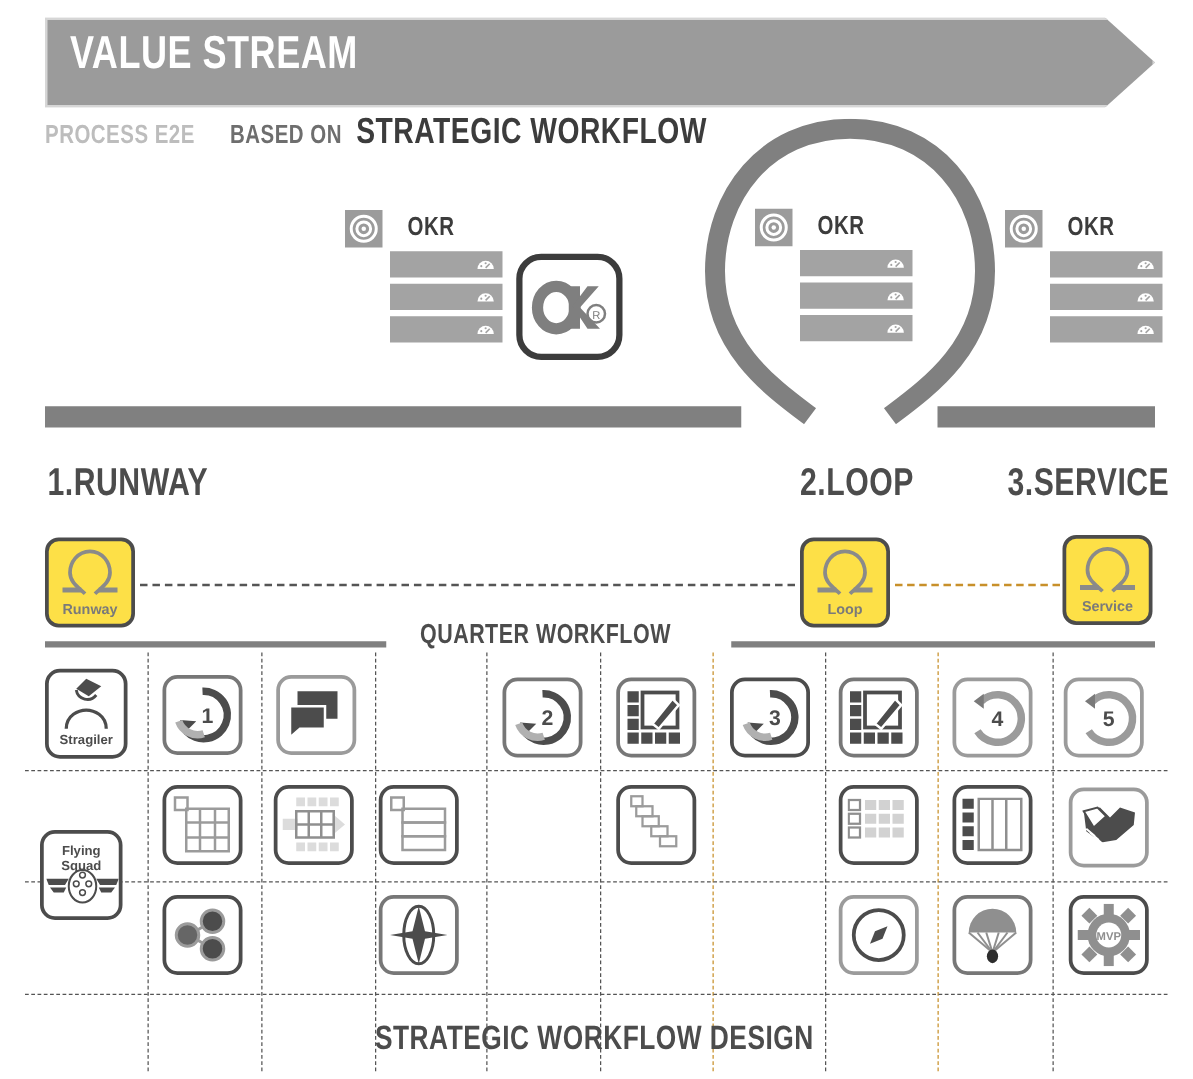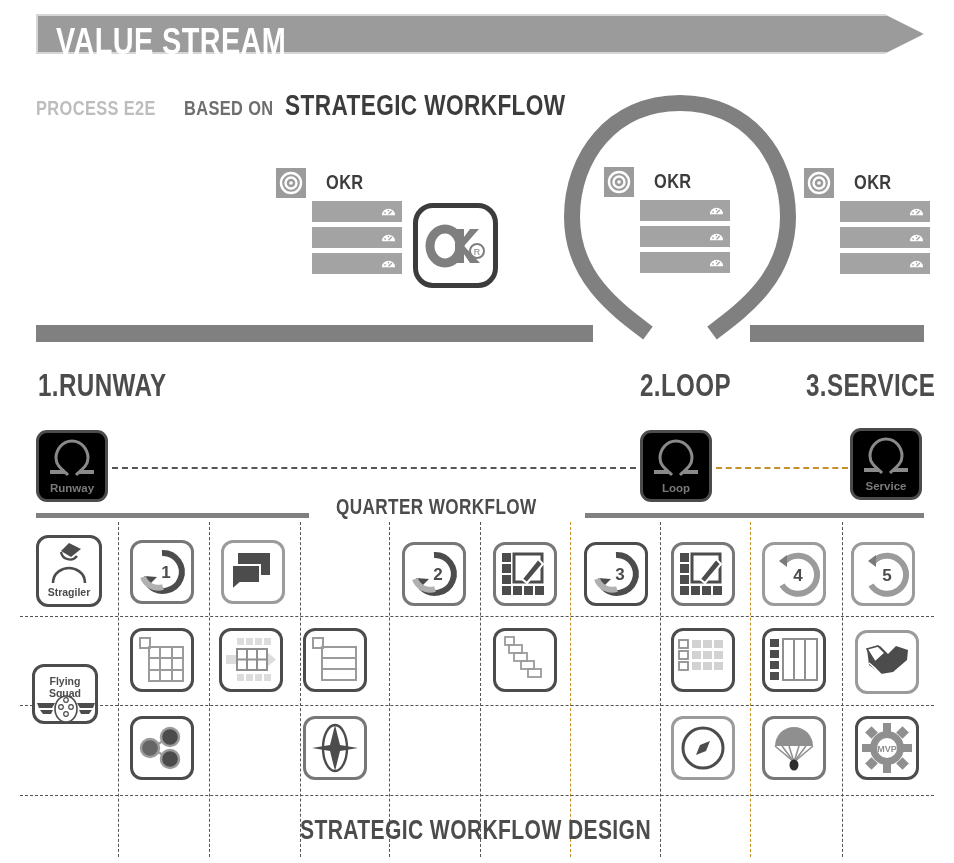--- a/index.html
+++ b/index.html
@@ -23,21 +23,21 @@
     transform: scaleX(0.78);
     transform-origin: left center;
     white-space: nowrap;
     letter-spacing: 0.5px;
   }
 
   
   #banner {
     position: absolute;
     left: 36px; top: 14px;
-    width: 888px; height: 40px;
+    width: 888px; height: 72px;
   }
   #banner-shape {
     position: absolute; inset: 0;
     background: #9b9b9b;
     border: 2px solid #d6d6d6;
     clip-path: polygon(0 0, calc(100% - 40px) 0, 100% 50%, calc(100% - 40px) 100%, 0 100%);
   }
   #banner-title {
     position: absolute;
     left: 20px; top: 9px;
@@ -140,21 +140,21 @@
   #stage-1 { left: 38px; }
   #stage-2 { left: 640px; }
   #stage-3 { left: 806px; }
 
   
   .stage-card {
     position: absolute;
     width: 72px; height: 72px;
     border: 3px solid #4c4c4c;
     border-radius: 11px;
-    background: #000000;
+    background: #fde047;
     top: 430px;
   }
   .stage-card .sc-lbl {
     position: absolute;
     left: 0; right: 0; bottom: 5px;
     text-align: center;
     color: #7a7a7a;
     font-size: 11.5px;
     font-weight: bold;
   }
@@ -220,21 +220,21 @@
     color: #4c4c4c;
   }
 
   
   #tile-stragiler {
     left: 36px; top: 535px;
     width: 66px; height: 72px;
   }
   #tile-flyingsquad {
     left: 32px; top: 664px;
-    width: 66px; height: 60px;
+    width: 66px; height: 72px;
   }
 
   
   #bottom-caption {
     position: absolute;
     left: 300px; top: 816px;
     color: #4c4c4c;
     font-size: 27px; line-height: 28px;
   }
 </style>

